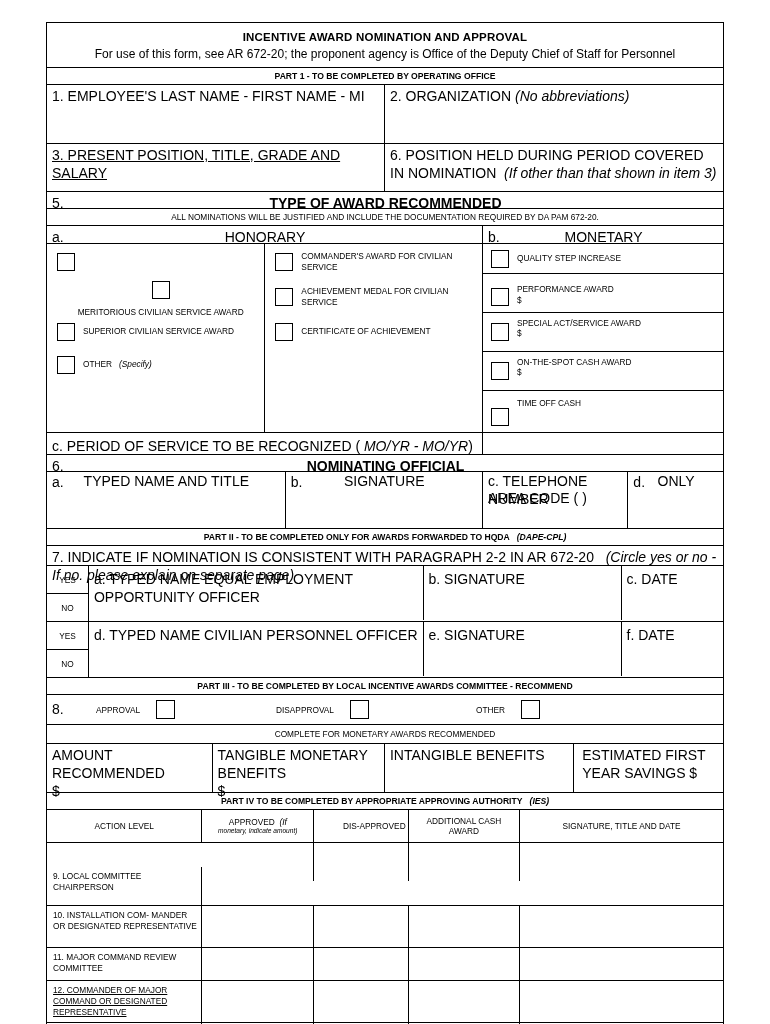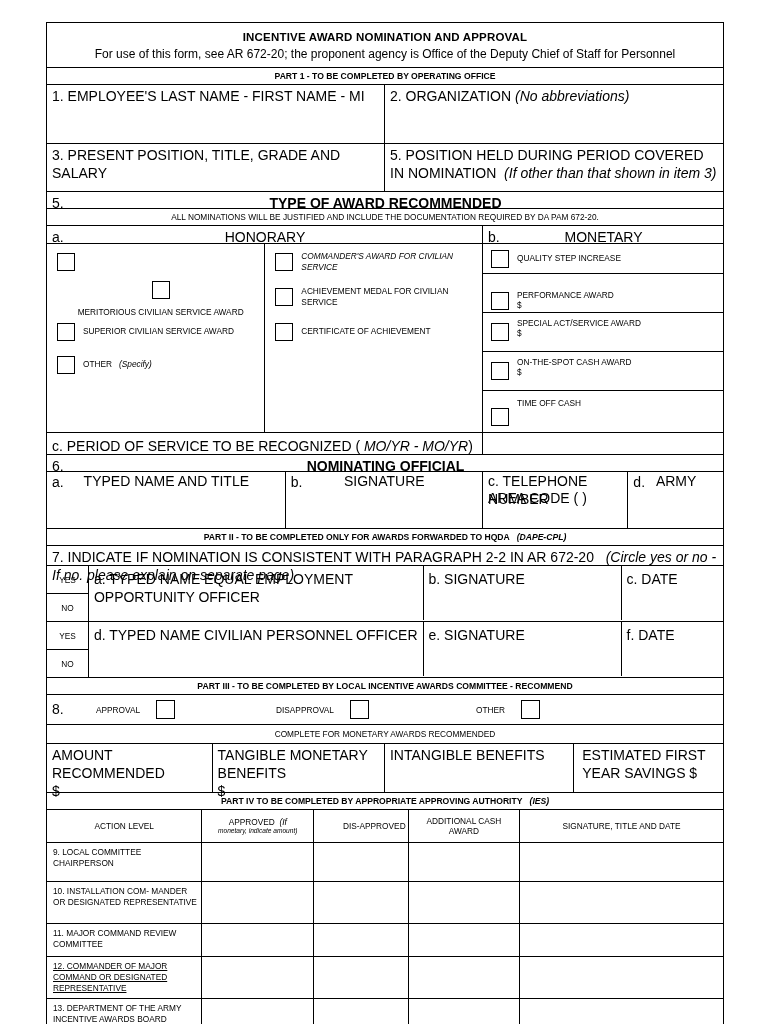--- a/index.html
+++ b/index.html
@@ -132,26 +132,26 @@
       </div>
       <div class="cell" style="width:50%;height:58px;">
         <div class="lbl">
           <span>2.  ORGANIZATION</span>
           <span class="ital">(No abbreviations)</span>
         </div>
       </div>
     </div>
 
     <div class="row bt">
-      <div class="cell br" style="width:50%;height:47px;">
+      <div class="cell br" style="width:50%;height:47px;text-decoration:underline;">
         <div class="lbl">3.  PRESENT POSITION, TITLE, GRADE AND SALARY</div>
       </div>
       <div class="cell" style="width:50%;height:47px;">
         <div class="lbl">
-          <span>5.  POSITION HELD DURING PERIOD COVERED IN NOMINATION</span>
+          <span>6.  POSITION HELD DURING PERIOD COVERED IN NOMINATION</span>
           <span class="ital">&nbsp;</span><span class="ital">(If other than that shown in item 3)</span>
         </div>
       </div>
     </div>
 
     <div class="row bt">
       <div class="cell" style="width:100%;height:16px;position:relative;">
         <div class="lbl" style="position:absolute;left:0;top:0;">5.</div>
         <div class="lbl center bold" style="padding-top:3px;">TYPE OF AWARD RECOMMENDED</div>
       </div>
@@ -188,41 +188,41 @@
         <div class="opt" style="height:27px;">
           <span class="cbox"></span>
           <span class="opt-txt">
             <span>OTHER</span>
             <span class="ital">&nbsp;&nbsp;</span><span class="ital">(Specify)</span>
           </span>
         </div>
       </div>
 
       <div class="cell br" style="width:32.2%;">
-        <div class="opt" style="height:31px;font-style:italic;">
+        <div class="opt" style="height:31px;">
           <span class="cbox"></span>
           <span class="opt-txt">COMMANDER'S AWARD FOR CIVILIAN SERVICE</span>
         </div>
         <div class="opt" style="height:31px;">
           <span class="cbox"></span>
           <span class="opt-txt">ACHIEVEMENT MEDAL FOR CIVILIAN SERVICE</span>
         </div>
         <div class="opt" style="height:31px;">
           <span class="cbox"></span>
           <span class="opt-txt">CERTIFICATE OF ACHIEVEMENT</span>
         </div>
         <div style="height:27px;"></div>
       </div>
 
       <div class="cell" style="width:35.5%;">
         <div class="opt bb" style="height:25px;padding-left:8px;">
           <span class="cbox"></span>
           <span class="opt-txt">QUALITY STEP INCREASE</span>
         </div>
-        <div class="opt bb" style="height:31px;padding-left:8px;align-items:flex-end;padding-top:5px;">
+        <div class="opt bb" style="height:31px;padding-left:8px;align-items:center;padding-top:5px;">
           <span class="cbox" style="margin-top:5px;"></span>
           <span class="opt-txt">
             <span>PERFORMANCE AWARD</span><br>
             <span>$</span>
           </span>
         </div>
         <div class="opt bb" style="height:31px;padding-left:8px;align-items:flex-start;padding-top:5px;">
           <span class="cbox" style="margin-top:5px;"></span>
           <span class="opt-txt">
             <span>SPECIAL ACT/SERVICE AWARD</span><br>
@@ -267,21 +267,21 @@
       </div>
       <div class="cell br" style="width:29.2%;height:14px;position:relative;">
         <div class="lbl" style="position:absolute;left:0;top:-1px;">b.</div>
         <div class="lbl center" style="padding-top:1px;">SIGNATURE</div>
       </div>
       <div class="cell br" style="width:21.5%;height:14px;">
         <div class="lbl" style="padding-top:1px;">c. TELEPHONE NUMBER</div>
       </div>
       <div class="cell" style="width:14%;height:14px;position:relative;">
         <div class="lbl" style="position:absolute;left:0;top:-1px;">d.</div>
-        <div class="lbl center" style="padding-top:1px;">ARMY</div>
+        <div class="lbl center" style="padding-top:1px;">ONLY</div>
       </div>
     </div>
     <div class="row">
       <div class="cell br" style="width:35.3%;height:42px;"></div>
       <div class="cell br" style="width:29.2%;height:42px;"></div>
       <div class="cell br" style="width:21.5%;height:42px;">
         <div class="lbl" style="padding-top:4px;">AREA CODE  (              )</div>
       </div>
       <div class="cell" style="width:14%;height:42px;"></div>
     </div>
@@ -398,21 +398,21 @@
       </div>
       <div class="cell br tbl-h" style="width:16.5%;height:32px;display:flex;align-items:center;justify-content:center;">
         <span>ADDITIONAL CASH AWARD</span>
       </div>
       <div class="cell tbl-h" style="width:30%;height:32px;display:flex;align-items:center;justify-content:center;">
         <span>SIGNATURE, TITLE AND DATE</span>
       </div>
     </div>
 
     <div class="row bb">
-      <div class="cell br" style="width:23%;height:38px;">
+      <div class="cell br" style="width:23%;height:38px;margin-top:24px;">
         <div class="rowlbl">9.  LOCAL COMMITTEE CHAIRPERSON</div>
       </div>
       <div class="cell br" style="width:16.5%;height:38px;"></div>
       <div class="cell br" style="width:14%;height:38px;"></div>
       <div class="cell br" style="width:16.5%;height:38px;"></div>
       <div class="cell" style="width:30%;height:38px;"></div>
     </div>
     <div class="row bb">
       <div class="cell br" style="width:23%;height:41px;">
         <div class="rowlbl">10.  INSTALLATION COM- MANDER OR DESIGNATED REPRESENTATIVE</div>

